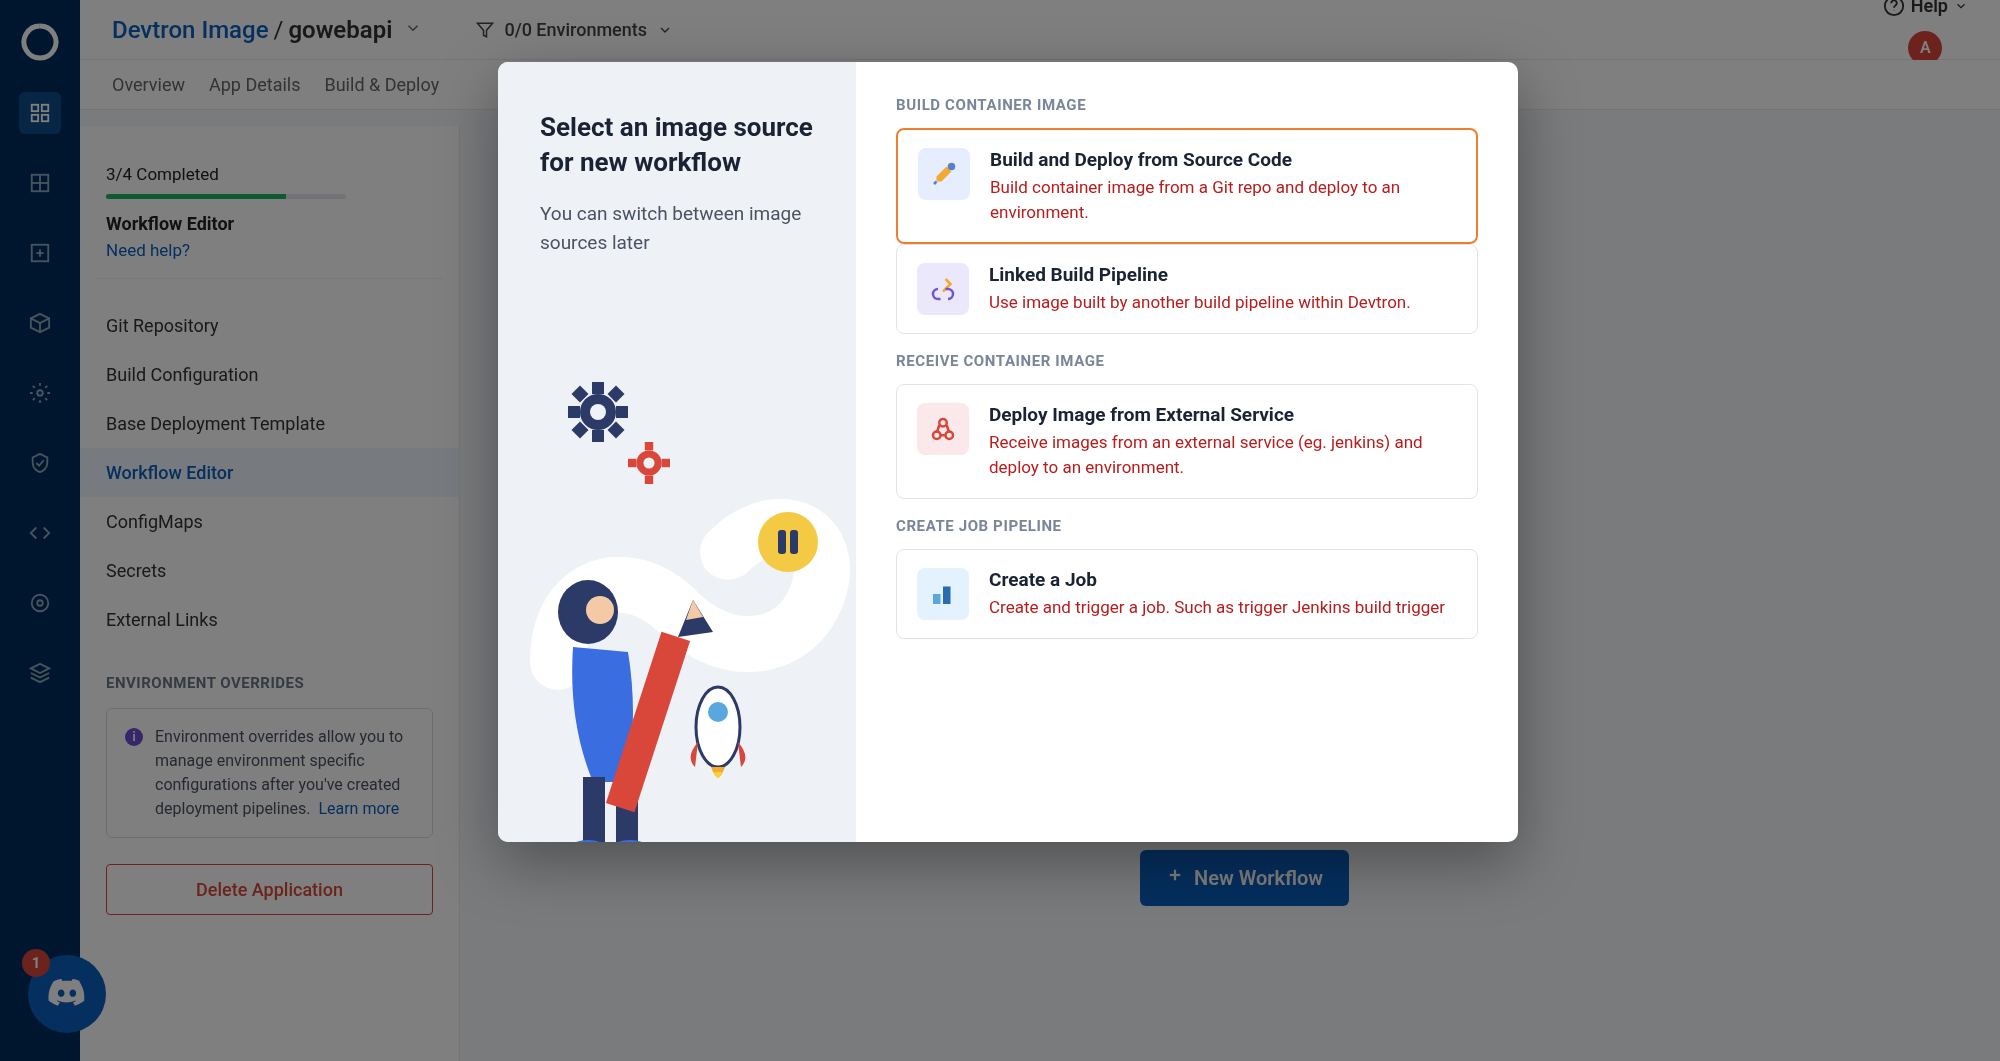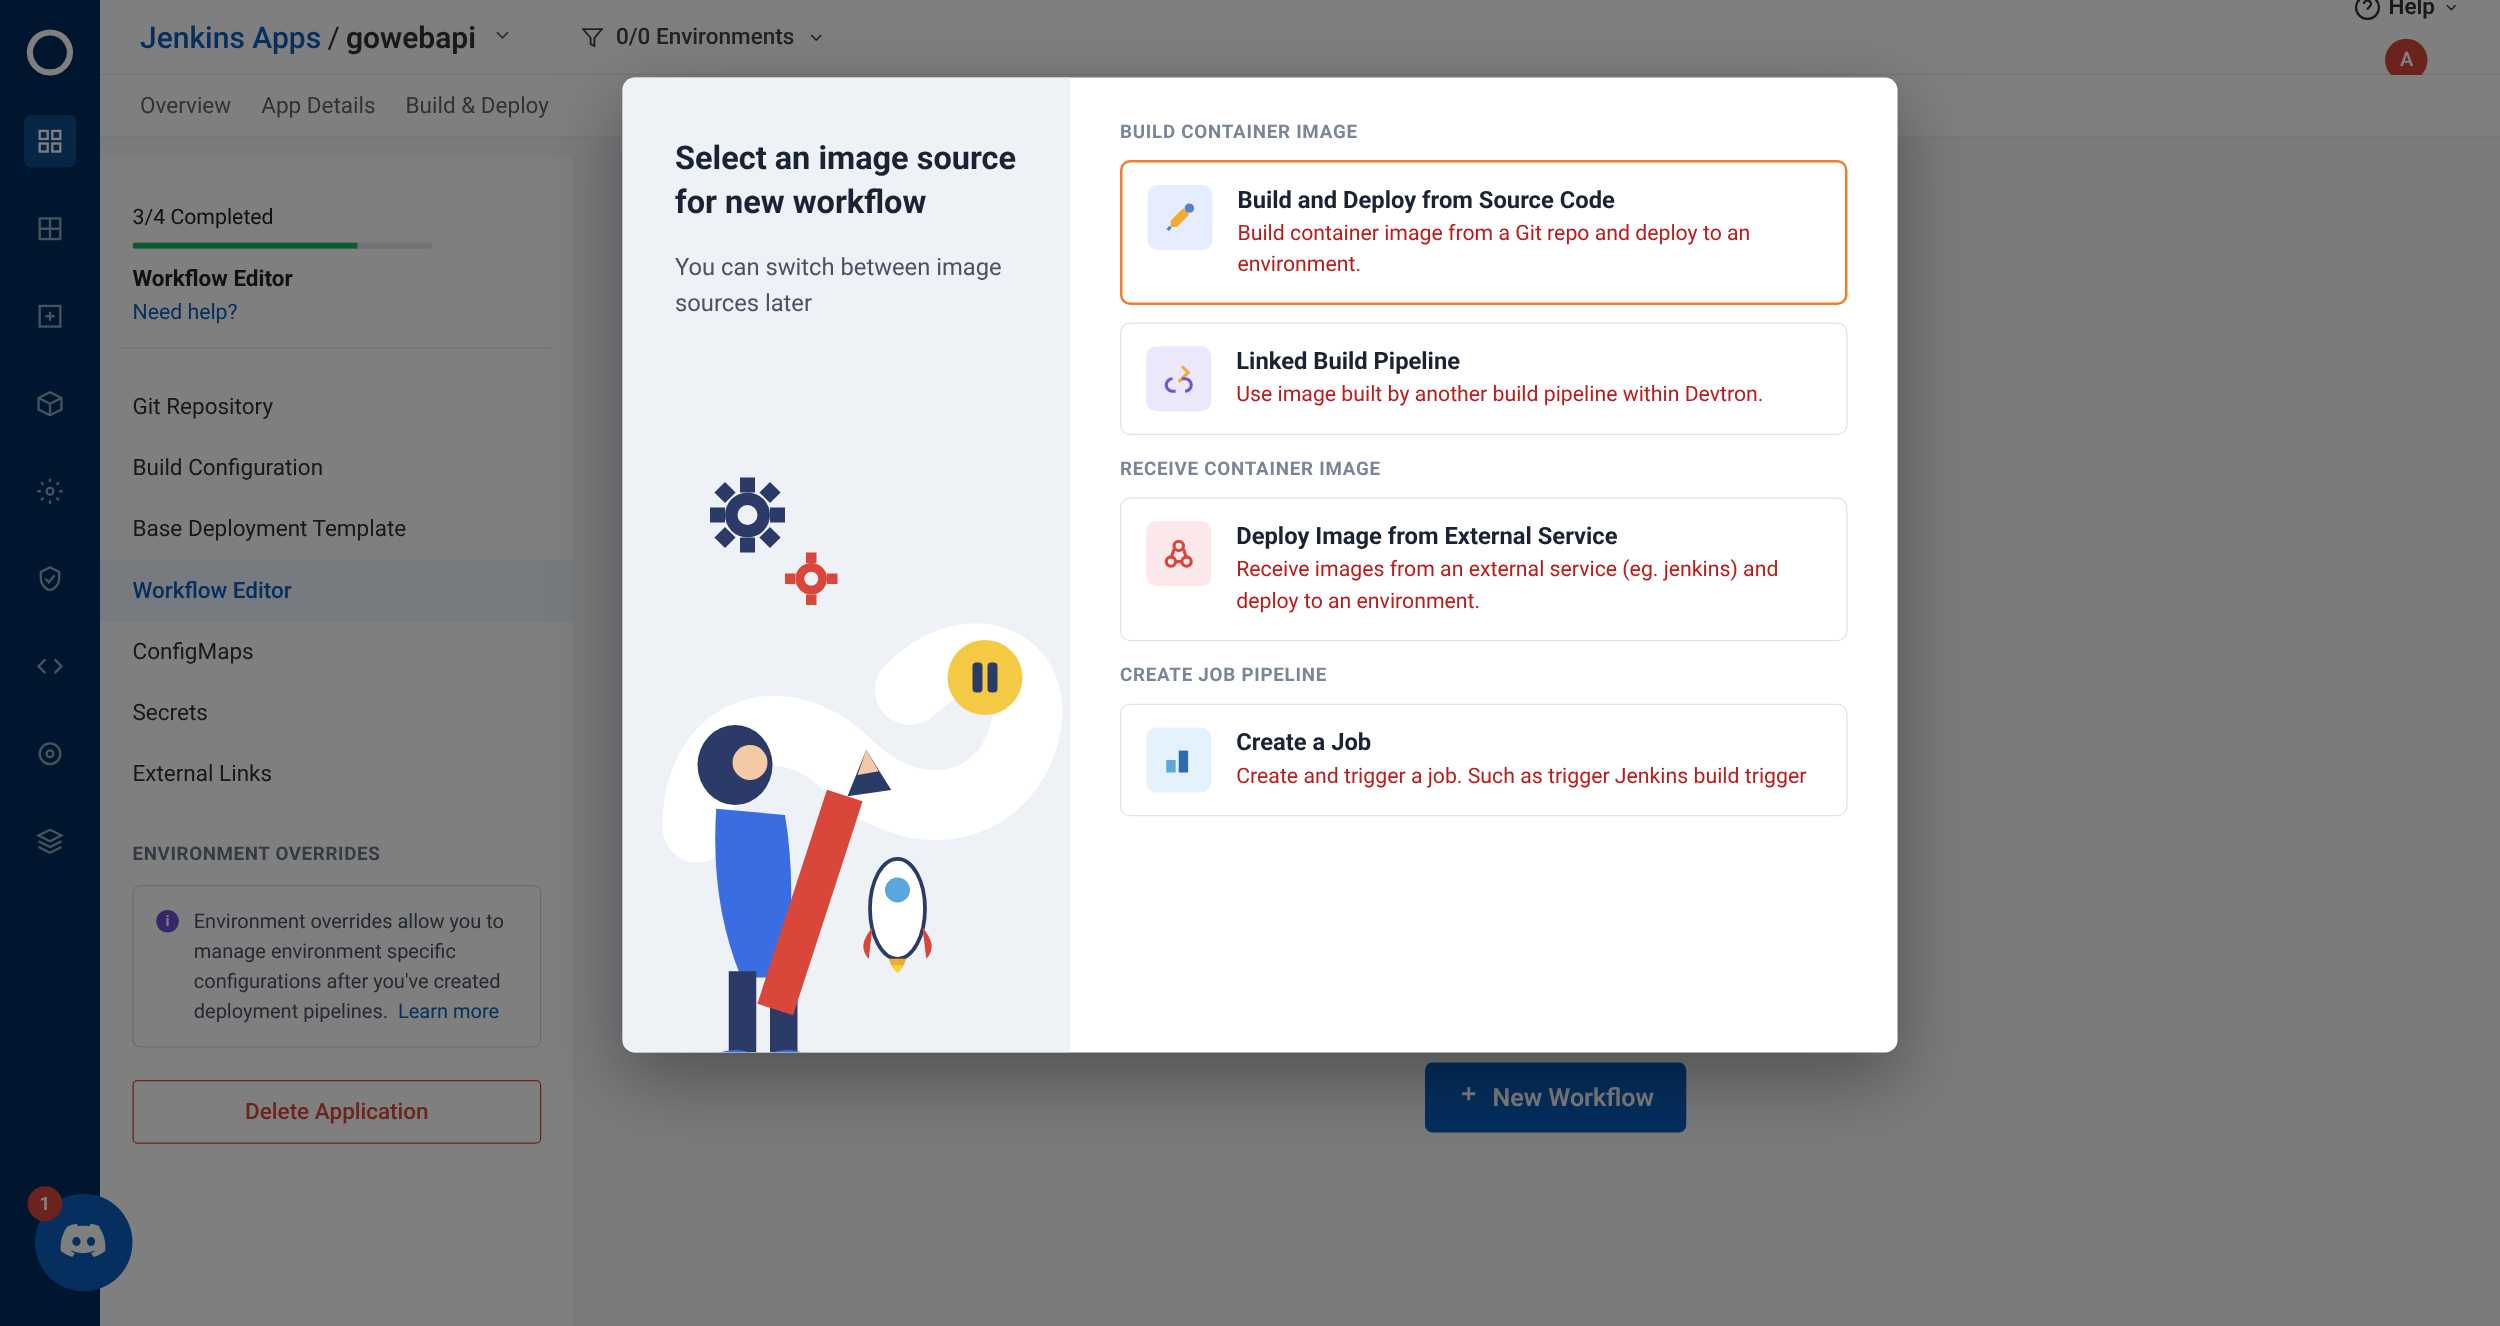--- a/index.html
+++ b/index.html
@@ -60,21 +60,21 @@
 
 
 .modal { position:absolute; z-index:200; left:498px; top:62px; width:1020px; height:780px; background:#fff; border-radius:10px; display:flex; overflow:hidden; box-shadow:0 20px 60px rgba(0,0,0,0.35); }
 .modal-left { width:358px; background:#eef1f5; padding:48px 42px 0; position:relative; overflow:hidden; }
 .modal-title { font-size:26px; font-weight:700; color:#1a2333; line-height:1.35; }
 .modal-sub { margin-top:20px; font-size:19px; color:#4a5363; line-height:1.5; }
 .illus { position:absolute; left:0; right:0; bottom:0; height:490px; }
 .modal-right { flex:1; padding:34px 40px 30px; overflow:auto; }
 .section-label { font-size:15px; color:#7a8599; font-weight:700; letter-spacing:0.6px; margin:18px 0 14px; }
 .section-label:first-child { margin-top:0; }
-.option { border:1px solid #dfe4ec; border-radius:8px; padding:18px 20px; display:flex; gap:20px; margin-bottom:14px; cursor:pointer; }
+.option { border:1px solid #dfe4ec; border-radius:8px; padding:18px 20px; display:flex; gap:20px; cursor:pointer; }
 .option.selected { border:2px solid #f07f2d; }
 .opt-icon { width:52px; height:52px; border-radius:8px; flex-shrink:0; display:flex; align-items:center; justify-content:center; }
 .opt-icon.blue { background:#e5edff; }
 .opt-icon.purple { background:#ece8fb; }
 .opt-icon.pink { background:#fbe8ea; }
 .opt-icon.lblue { background:#e3f2fd; }
 .opt-title { font-size:19px; font-weight:700; color:#1a2333; }
 .opt-desc { font-size:17px; color:#b91c1c; margin-top:4px; line-height:1.45; }
 </style>
 </head>
@@ -143,21 +143,21 @@
   <div class="rail-item">
       <svg width="22" height="22" viewBox="0 0 24 24" fill="none" stroke="currentColor" stroke-width="2">
         <polygon points="12 2 2 7 12 12 22 7 12 2"></polygon>
         <polyline points="2 17 12 22 22 17"></polyline>
         <polyline points="2 12 12 17 22 12"></polyline>
       </svg>
     </div>
 </div>
 
 <div class="header">
-  <span class="crumb">Jenkins Apps</span>
+  <span class="crumb">Devtron Image</span>
   <span class="crumb-sep">/</span>
   <span class="app-name">gowebapi</span>
   <span class="chev">
     <svg width="18" height="18" viewBox="0 0 24 24" fill="none" stroke="currentColor" stroke-width="2">
         <polyline points="6 9 12 15 18 9"></polyline>
       </svg>
   </span>
   <div class="env-chip">
     <svg width="18" height="18" viewBox="0 0 24 24" fill="none" stroke="currentColor" stroke-width="2">
         <polygon points="22 3 2 3 10 12.5 10 19 14 21 14 12.5 22 3"></polygon>

